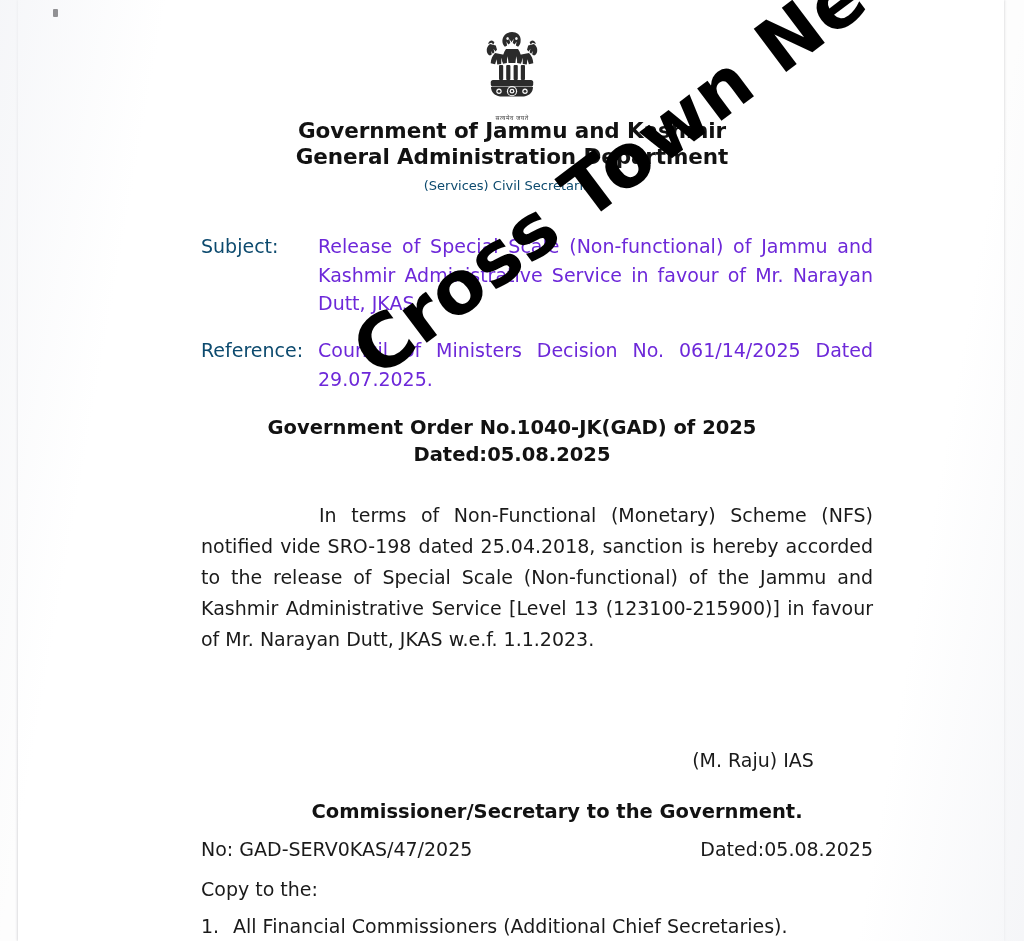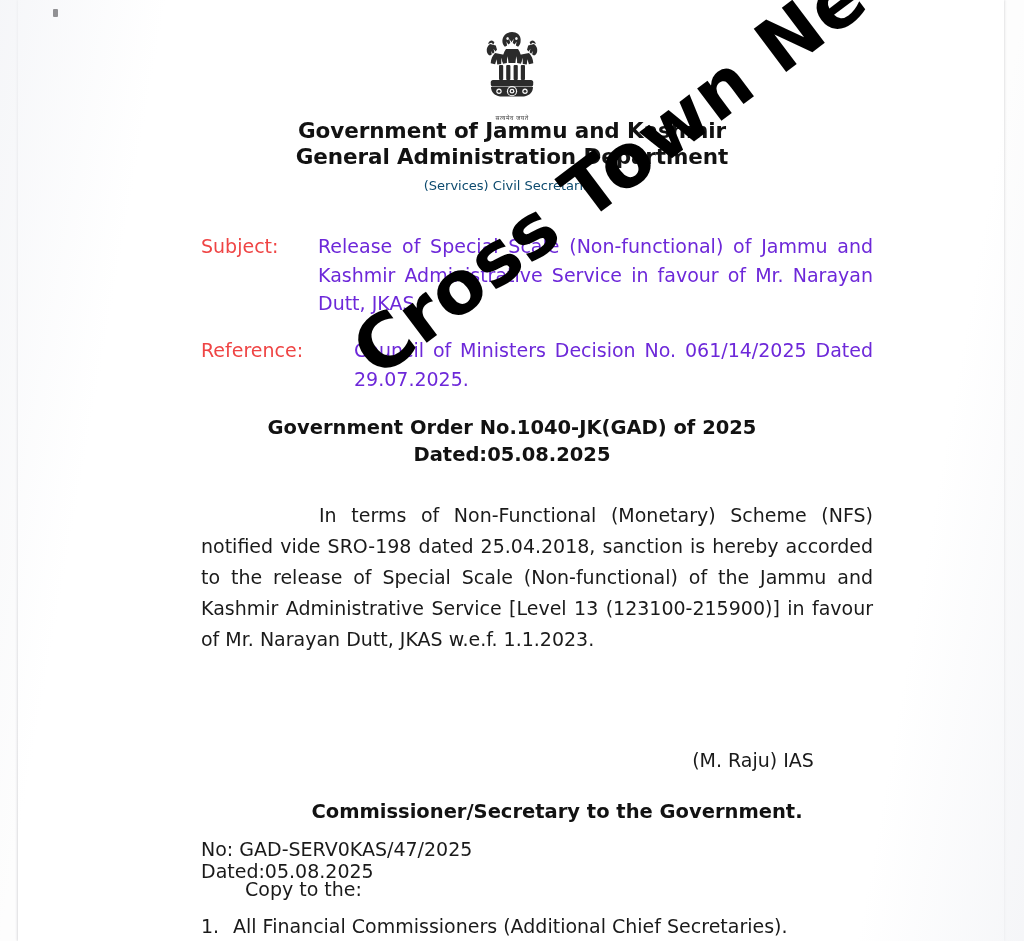--- a/index.html
+++ b/index.html
@@ -101,36 +101,36 @@
     position: absolute;
     left: 201px;
     width: 672px;
     display: flex;
     align-items: flex-start;
   }
   .field-label {
     flex: 0 0 auto;
     font-size: 19px;
     line-height: 28.5px;
-    color: #ef4444;
+    color: #0c4a6e;
     white-space: nowrap;
   }
   .field-label.subject { width: 117px; }
   .field-label.reference { width: 117px; }
   .field-value {
     flex: 1 1 auto;
     font-size: 19px;
     line-height: 28.5px;
     color: #6d28d9;
     text-align: justify;
     text-align-last: left;
     hyphens: none;
   }
   #subject-row { top: 232px; }
-  #reference-row { top: 336px; gap: 36px; }
+  #reference-row { top: 336px; }
 
   
   .order-block {
     position: absolute;
     left: 0;
     top: 414px;
     width: 1024px;
     text-align: center;
   }
   .order-no {
@@ -196,29 +196,27 @@
   
   .footer-row {
     position: absolute;
     left: 201px;
     top: 838px;
     width: 672px;
     display: flex;
     justify-content: space-between;
     font-size: 19px;
     color: #1a1a1a;
-    flex-direction: column;
   }
   .copy-to {
     position: absolute;
     left: 201px;
     top: 878px;
     font-size: 19px;
     color: #1a1a1a;
-    margin-left: 44px;
   }
   .copy-list {
     position: absolute;
     left: 201px;
     top: 915px;
     width: 700px;
     font-size: 19px;
     color: #1a1a1a;
   }
   .copy-item { display: flex; }

